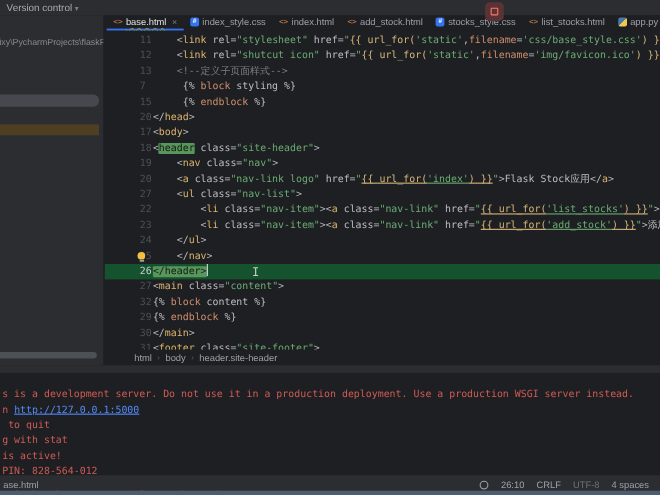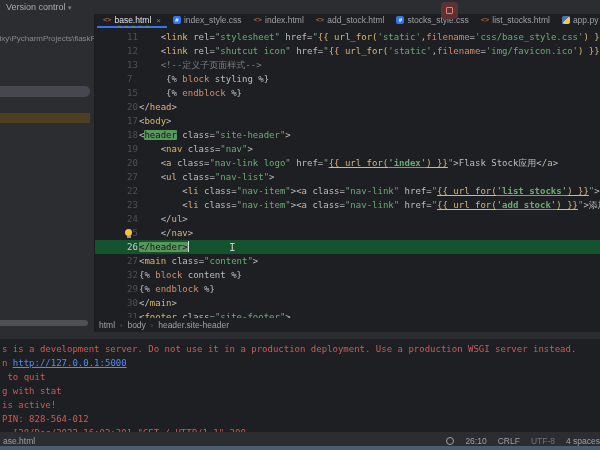--- a/index.html
+++ b/index.html
@@ -54,48 +54,48 @@
             overflow:hidden; font-family:"DejaVu Sans Mono", monospace; font-size:9px; }
   #lines { position:absolute; left:0; top:2px; width:700px; }
   .line { display:flex; height:14px; line-height:14px; white-space:pre; }
   .line.active { background:#14532d; width:505px; }
   .ln { width:21px; text-align:right; padding-right:6px; color:#4b5059; flex:none;padding-left:32px; }
   .line.active .ln { color:#c9ccd6; }
   .code { padding-left:6px; }
   .tk-p { color:#bcbec4; } .tk-t { color:#dcb56e; } .tk-a { color:#bcbec4; }
   .tk-s { color:#6aab73; } .tk-k { color:#cf8e6d; } .tk-f { color:#d5b778; }
   .tk-c { color:#7a7e85; } .tk-x { color:#bcbec4; }
-  .tk-lg { color:#6aab73; text-decoration:underline; text-underline-offset:1px;font-weight:bold; }
+  .tk-lg { color:#6aab73; text-decoration:underline; text-underline-offset:1px; }
   .tk-lf { color:#d5b778; text-decoration:underline; text-underline-offset:1px; }
   .tk-hl { background:#57965c; color:#14190f; border-radius:1px; }
   .caret { display:inline-block; width:1px; height:11px; background:#d6d8dd; vertical-align:-2px; }
   #bulb { position:absolute; left:30px; top:201px; width:8px; height:8px; }
   #bulb .b { width:7px; height:7px; background:#f3c13a; border-radius:50%; }
   #bulb .f { width:4px; height:2px; background:#9a9c9e; margin:0 auto; }
   #mouse-cursor { position:absolute; left:134px; top:213px; color:#c6c9ce;
                   font-family:"DejaVu Sans Mono", monospace; font-size:11px; }
 
   
   #breadcrumbs { position:absolute; left:95px; top:318px; width:505px; height:14px; background:#1e1f22;
-                 display:flex; align-items:center; gap:5px; padding-left:4px; font-size:8.5px; color:#9da0a8; }
+                 display:flex; align-items:center; gap:5px; padding-left:27px; font-size:8.5px; color:#9da0a8; }
   #breadcrumbs .bc-sep { color:#5a5d64; font-size:7px; }
 
   
   #terminal { position:absolute; left:0; top:332px; width:600px; height:100px; background:#1e1f22;
               font-family:"DejaVu Sans Mono", monospace; font-size:9px; }
   #term-top { height:7px; background:#2b2d30; }
-  #term-lines { padding:3px 0 0 2px; }
+  #term-lines { padding:13px 0 0 2px; }
   .tline { height:14px; line-height:14px; white-space:pre; color:#cf5b56; }
   .tline a { color:#548af7; text-decoration:underline; }
 
   
   #statusbar { position:absolute; left:0; top:432px; width:600px; height:14px; background:#2b2d30;
                display:flex; align-items:flex-end; font-size:8.5px; color:#9da0a8; }
   #status-file { margin-left:3px; }
-  #status-right { margin-left:auto; display:flex; align-items:center; gap:11px; }
+  #status-right { margin-left:auto; display:flex; align-items:center; gap:11px; padding-right:10px; }
   #status-icon { width:8px; height:8px; border:1px solid #9da0a8; border-radius:50%; }
   .dim { color:#6f737a; }
 
   #bottomstrip { position:absolute; left:0; top:446px; width:600px; height:4px; background:#4d5d70; }
 </style>
 </head>
 <body>
 
 <div id="app">
 

